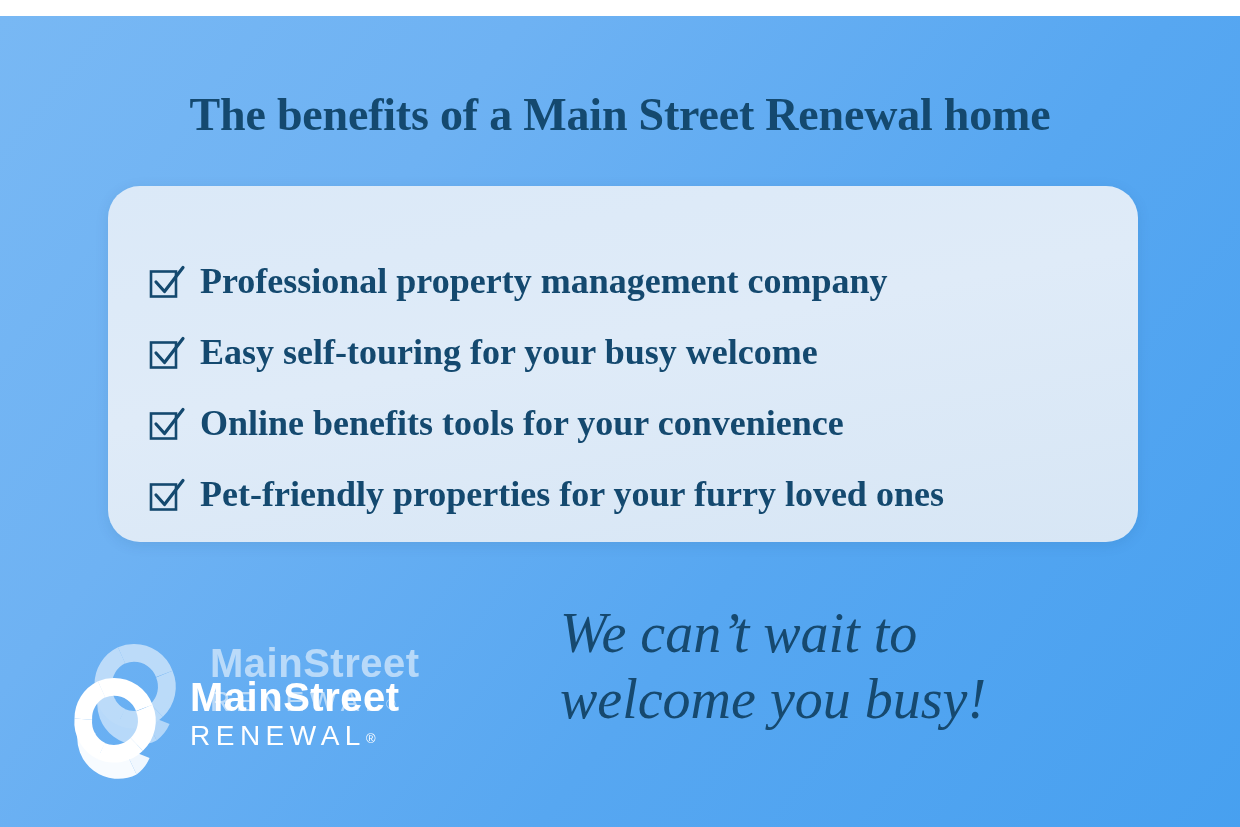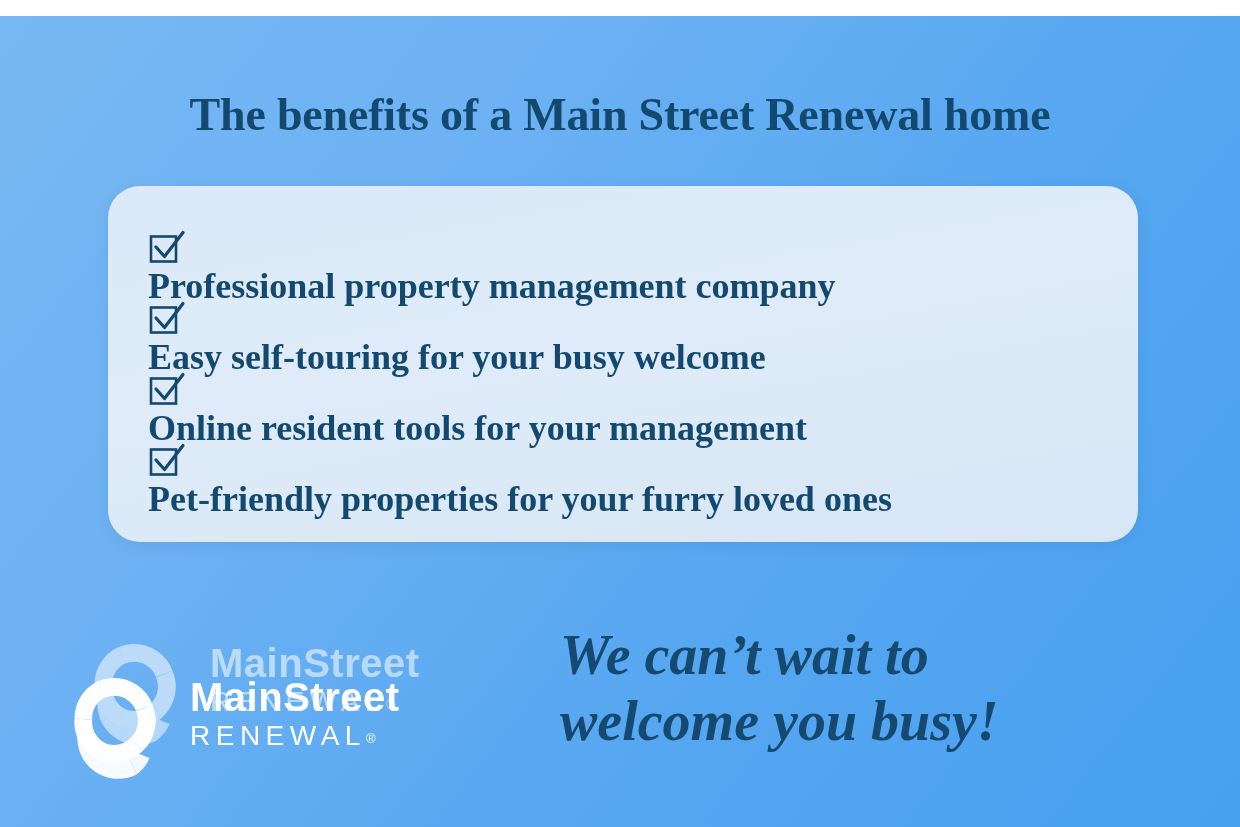--- a/index.html
+++ b/index.html
@@ -47,23 +47,22 @@
     height: 356px;
     border-radius: 32px;
     background: linear-gradient(170deg, #dbe9f8 0%, #dfebf8 45%, #d7e6f5 100%);
     box-shadow: 0 3px 14px rgba(20, 60, 100, 0.10);
     box-sizing: border-box;
     padding: 44px 40px 40px 40px;
   }
 
   .benefit-row {
     display: flex;
-    align-items: flex-start;
+    align-items: flex-end;
     height: 71px;
-    flex-direction: column;
   }
 
   .benefit-check {
     flex: 0 0 auto;
     width: 36px;
     height: 36px;
     position: relative;
     margin-left: 0px;
     margin-right: 16px;
   }
@@ -164,25 +163,25 @@
   .logo-line2 .reg {
     font-size: 13px;
     vertical-align: 2px;
     letter-spacing: 0;
   }
 
   
   #tagline {
     position: absolute;
     left: 560px;
-    top: 606px;
+    top: 584px;
     width: 640px;
     font-family: "Liberation Serif", "DejaVu Serif", serif;
     font-style: italic;
-    font-weight: bold;
+    font-weight: normal;
     font-size: 56px;
     line-height: 66px;
     color: #16496f;
   }
 
   .tagline-line {
     display: block;
     white-space: nowrap;
   }
 </style>
@@ -215,21 +214,21 @@
       <span class="benefit-text">Easy self-touring for your busy welcome</span>
     </div>
 
     <div class="benefit-row">
       <span class="benefit-check">
         <svg viewBox="0 0 36 36" xmlns="http://www.w3.org/2000/svg">
           <rect x="3" y="6.5" width="25" height="25" fill="none" stroke="#14496f" stroke-width="2.6"></rect>
           <path d="M8 17 L16.5 26.5 L35 2.5" fill="none" stroke="#14496f" stroke-width="3.2" stroke-linecap="round" stroke-linejoin="round"></path>
         </svg>
       </span>
-      <span class="benefit-text">Online resident tools for your management</span>
+      <span class="benefit-text">Online benefits tools for your convenience</span>
     </div>
 
     <div class="benefit-row">
       <span class="benefit-check">
         <svg viewBox="0 0 36 36" xmlns="http://www.w3.org/2000/svg">
           <rect x="3" y="6.5" width="25" height="25" fill="none" stroke="#14496f" stroke-width="2.6"></rect>
           <path d="M8 17 L16.5 26.5 L35 2.5" fill="none" stroke="#14496f" stroke-width="3.2" stroke-linecap="round" stroke-linejoin="round"></path>
         </svg>
       </span>
       <span class="benefit-text">Pet-friendly properties for your furry loved ones</span>

